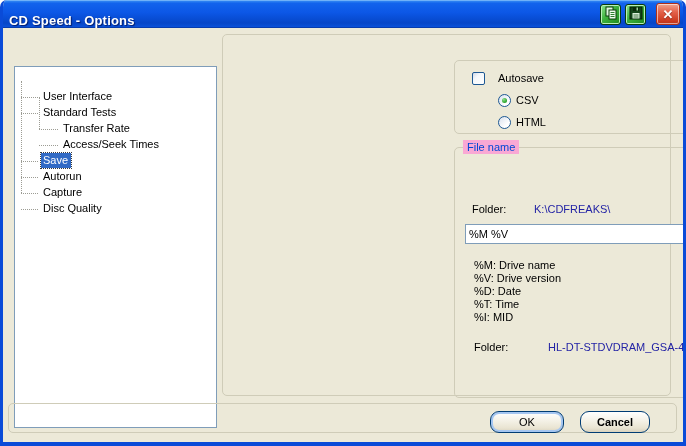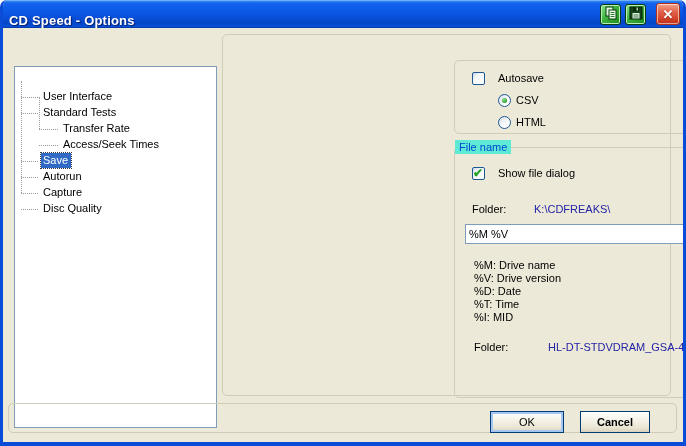--- a/index.html
+++ b/index.html
@@ -79,21 +79,21 @@
   .outer-panel {
     position: absolute; left: 219px; top: 6px; width: 449px; height: 362px;
     border: 1px solid #CFCCB8; border-radius: 5px;
   }
   .groupbox {
     position: absolute; border: 1px solid #CFCCB8; border-radius: 5px;
   }
   .groupbox.g1 { left: 231px; top: 25px; width: 431px; height: 74px; }
   .groupbox.g2 { left: 231px; top: 112px; width: 431px; height: 251px; }
   .groupbox-title {
-    position: absolute; top: -8px; left: 0; background: #5eead4;
+    position: absolute; top: -8px; left: 8px; background: #f9a8d4;
     padding: 0 4px; color: #0046D5; line-height: 14px;
   }
 
   
   .check-row { position: absolute; display: flex; align-items: center; cursor: default; }
   .checkbox {
     width: 13px; height: 13px; flex: 0 0 13px;
     border: 1px solid #1D5893; border-radius: 2px;
     background: linear-gradient(135deg, #CED8E8 0%, #F4F7FB 35%, #FFFFFF 100%);
     position: relative;
@@ -131,21 +131,21 @@
   .legend-line { line-height: 13px; }
 
   
   .bottom-bar {
     position: absolute; left: 5px; top: 375px; width: 669px; height: 30px;
     border: 1px solid #CFCCB8; border-radius: 5px;
   }
   .btn {
     position: absolute; height: 22px;
     font-family: "Liberation Sans", sans-serif; font-size: 11px; color: #000;
-    border: 1px solid #003C74; border-radius: 0;
+    border: 1px solid #003C74; border-radius: 9px;
     background: linear-gradient(180deg, #FFFFFF 0%, #F4F1E6 45%, #E9E4D2 80%, #D8D2BE 100%);
     cursor: default;
   }
   .btn.ok { left: 487px; top: 383px; width: 74px; box-shadow: inset 0 0 0 2px #A5C6F1; }
   .btn.cancel { left: 577px; top: 383px; width: 70px; font-weight: bold; }
 </style>
 </head>
 <body>
 
 <div class="window">
@@ -218,24 +218,20 @@
             <div class="radio-row">
               <span class="radio"></span>
               <span class="radio-label">HTML</span>
             </div>
           </div>
       </div>
 
       <div class="groupbox g2">
         <span class="groupbox-title">File name</span>
 
-        <div class="check-row" style="left:17px; top:19px;">
-          <span class="checkbox checked"></span>
-          <span class="check-label">Show file dialog</span>
-        </div>
 
         <span class="lbl" style="left:17px; top:55px;">Folder:</span>
         <span class="lbl blue-text" style="left:79px; top:55px;">K:\CDFREAKS\</span>
 
         <input class="pattern-input" type="text" value="%M %V" style="">
 
         <div class="legend">
 
         <div class="legend-line">%M: Drive name</div>
             <div class="legend-line">%V: Drive version</div>

